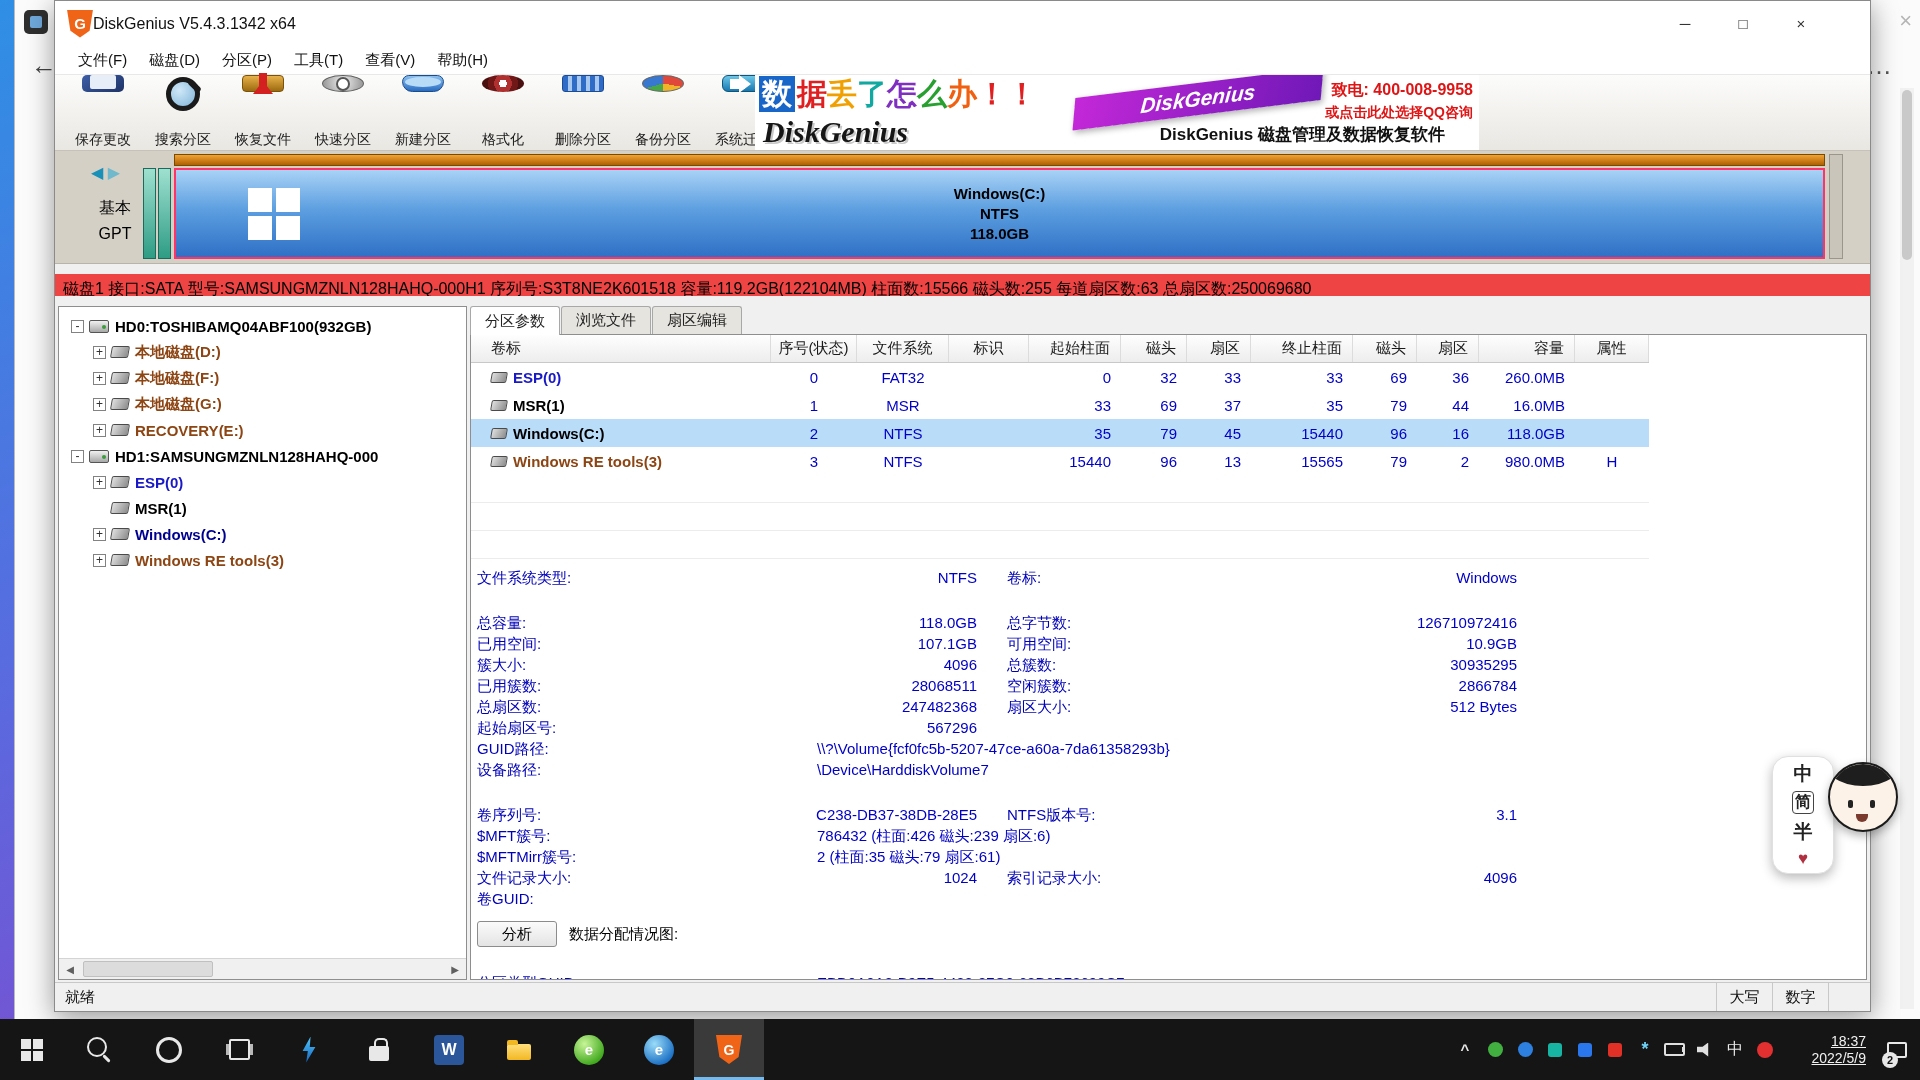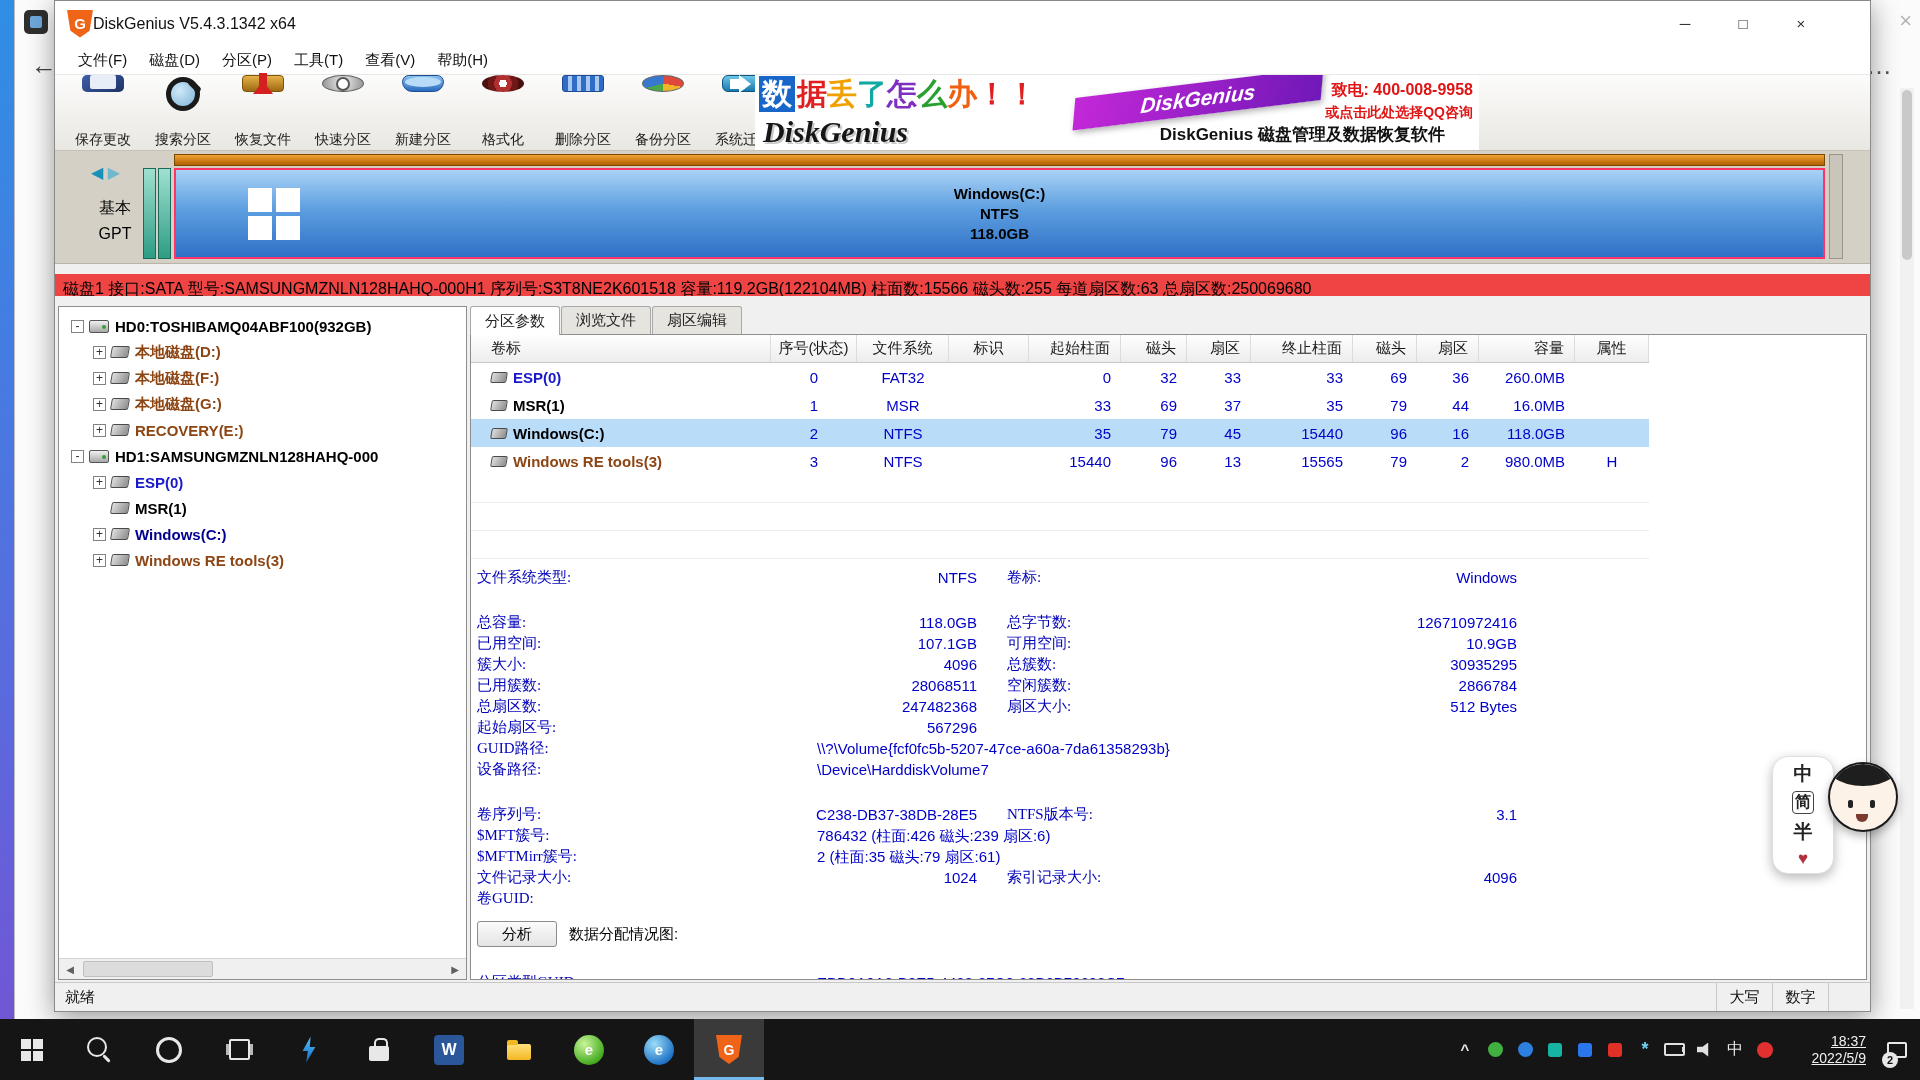--- a/index.html
+++ b/index.html
@@ -120,21 +120,21 @@
 .thead > :nth-child(9),.trow > :nth-child(9){ width:64px; justify-content:flex-end; padding-right:10px; }
 .thead > :nth-child(10),.trow > :nth-child(10){ width:62px; justify-content:flex-end; padding-right:10px; }
 .thead > :nth-child(11),.trow > :nth-child(11){ width:96px; justify-content:flex-end; padding-right:10px; }
 .thead > :nth-child(12),.trow > :nth-child(12){ width:74px; justify-content:center; }
 .pico { width:16px; height:11px; background:linear-gradient(110deg,#E0E0E0,#8C8C8C); border:1px solid #4A4A4A; border-radius:2px; transform:skewX(-10deg); flex:none; }
 .plabel { font-weight:bold; margin-left:6px; }
 
 .details { margin:8px 0 0 6px; font-size:15px; }
 .drow { display:grid; grid-template-columns:180px 320px 210px 330px; line-height:21px; height:21px; }
 .drow.mt { margin-top:24px; }
-.l1,.l2 { color:#0000B8;font-family:Liberation Serif, serif; }
+.l1,.l2 { color:#0000B8; }
 .l2 { padding-left:30px; }
 .v1,.v2 { color:#0000C8; text-align:right; white-space:nowrap; }
 .drow.wide { grid-template-columns:180px 1fr; }
 .drow.wide .v1 { text-align:left; padding-left:160px; }
 .arow { margin-top:12px; display:flex; align-items:center; }
 .btn-analyze { width:80px; height:26px; background:linear-gradient(#FBFBFB,#E4E4E4); border:1px solid #8C8C8C; border-radius:3px; font-size:15px; color:#000; display:flex; align-items:center; justify-content:center; }
 .alloc-label { margin-left:12px; font-size:15px; color:#000; }
 .cutrow { position:absolute; left:6px; top:637px; font-size:15px; display:flex; line-height:21px; }
 .cutrow .l1 { width:180px; }
 .cutrow .cv { color:#0000C8; padding-left:160px; white-space:nowrap; }

